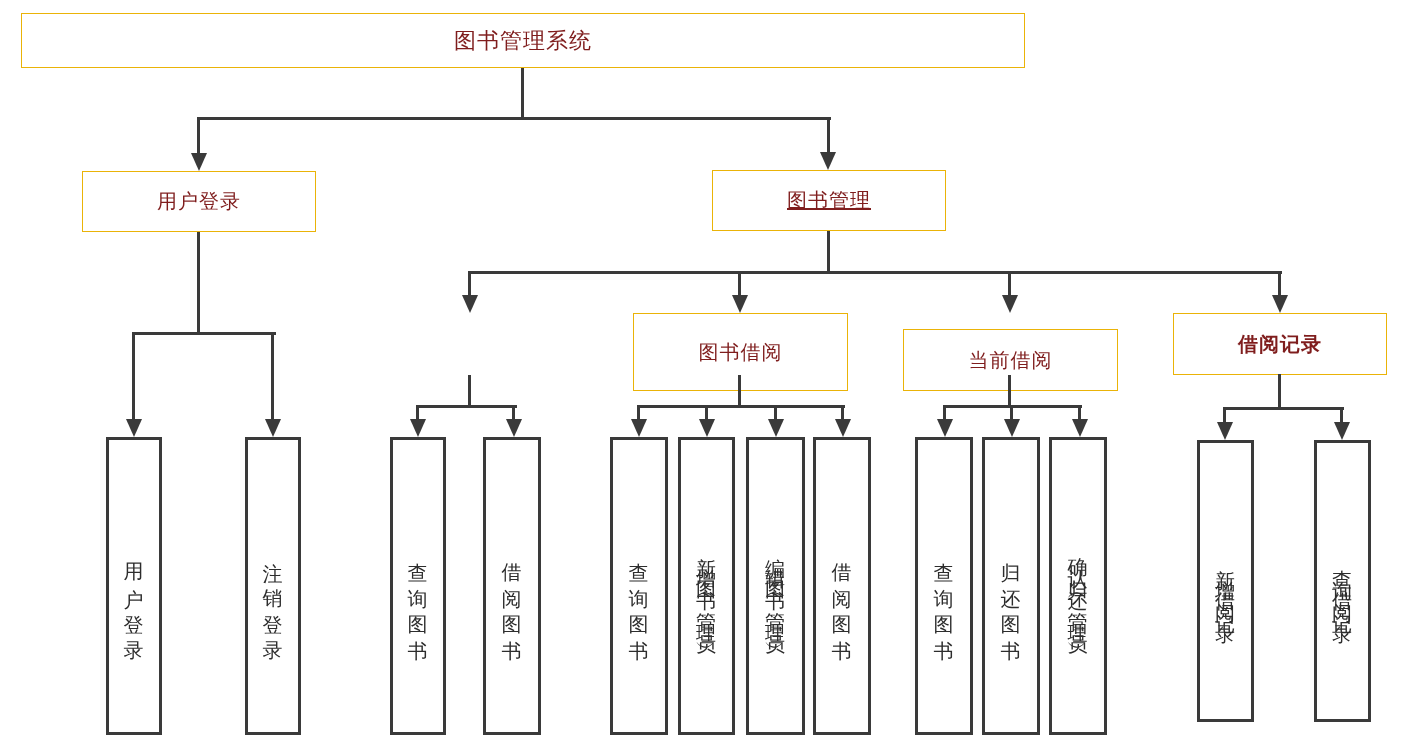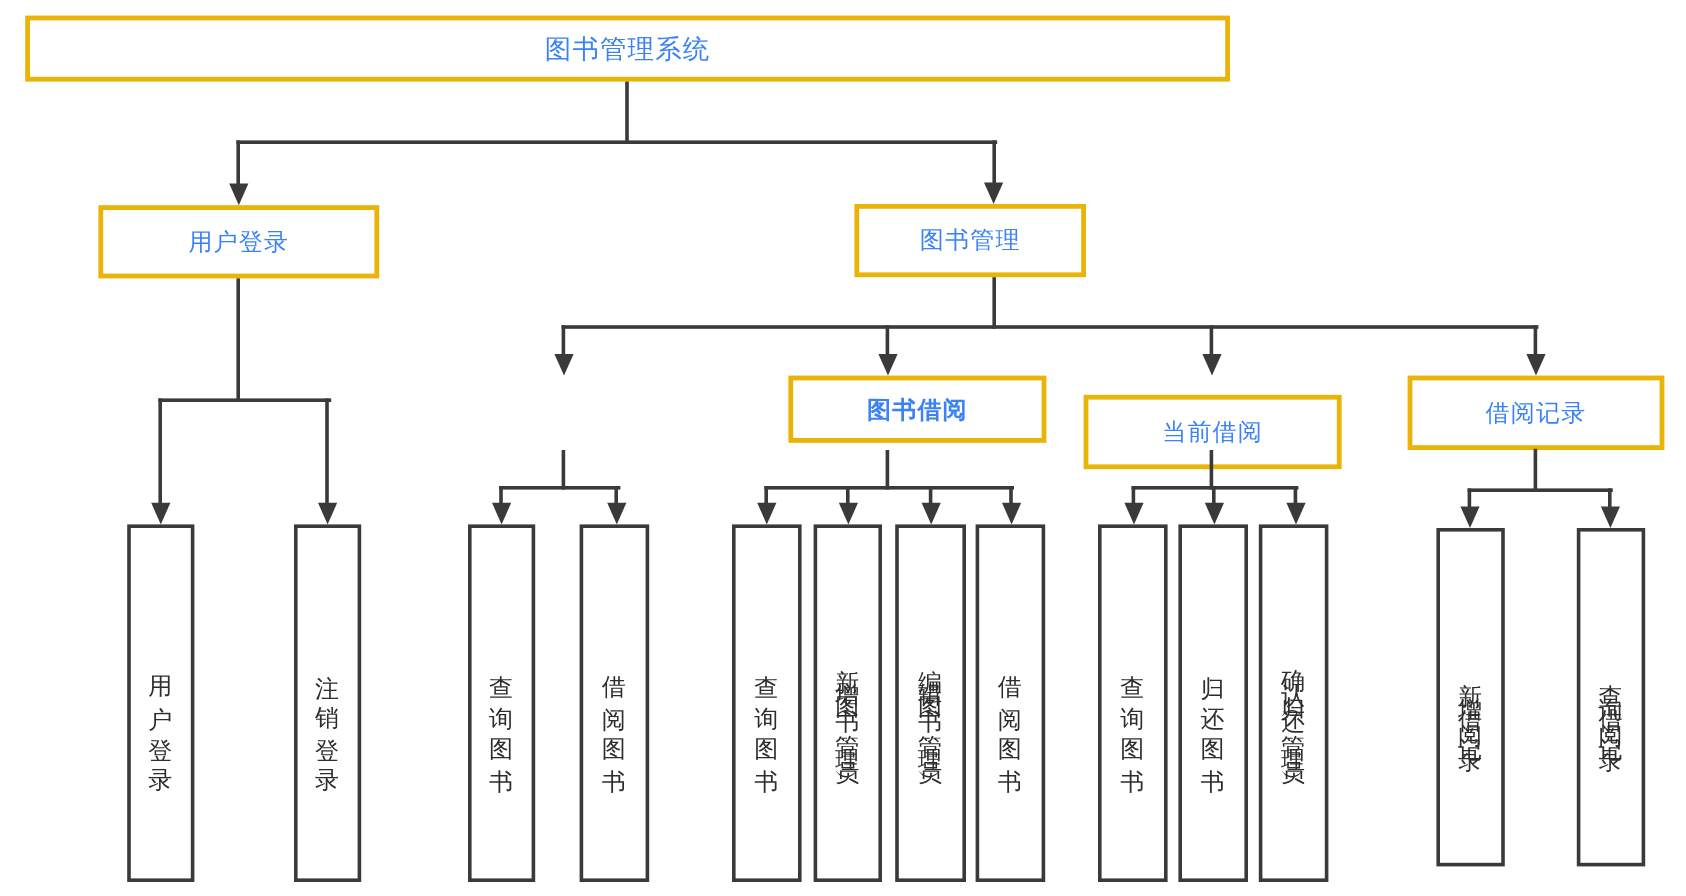--- a/index.html
+++ b/index.html
@@ -2,22 +2,22 @@
 <html><head>
 <meta charset="utf-8">
 <style>
   html,body{margin:0;padding:0;background:#fff;}
   .stage{
     position:relative;width:1405px;height:747px;background:#ffffff;overflow:hidden;
     font-family:"DejaVu Sans","Liberation Sans",sans-serif;
   }
   .hbox{
     position:absolute;box-sizing:border-box;background:#ffffff;
-    border:4px solid #eab308;display:flex;align-items:center;justify-content:center;
-    font-size:20px;color:#3b82f6;letter-spacing:1px;white-space:nowrap;
+    border:1px solid #eab308;display:flex;align-items:center;justify-content:center;
+    font-size:20px;color:#7f1d1d;letter-spacing:1px;white-space:nowrap;
   }
   .root-box{font-size:22px;}
   .vbox{
     position:absolute;box-sizing:border-box;background:#ffffff;
     border:3px solid #3a3a3a;display:flex;align-items:center;justify-content:center;
     font-size:20px;color:#2d2d2d;
   }
   .vbox span{writing-mode:vertical-rl;text-orientation:mixed;line-height:1;}
   .sp26{letter-spacing:26px;padding-top:26px;}
   .sp11{letter-spacing:11px;padding-top:11px;}
@@ -44,21 +44,21 @@
   <div class="ln" style="left:521px;top:68px;width:3px;height:52px;"></div>
   <div class="ln" style="left:197px;top:117px;width:634px;height:3px;"></div>
   <div class="ln" style="left:197px;top:117px;width:3px;height:38px;"></div>
   <div class="ar" style="left:191px;top:153px;"></div>
   <div class="ln" style="left:827px;top:117px;width:3px;height:37px;"></div>
   <div class="ar" style="left:820px;top:152px;"></div>
 
   <div class="hbox" style="left:82px;top:171px;width:234px;height:61px;">
     <span>用户登录</span>
   </div>
-  <div class="hbox" style="left:712px;top:170px;width:193px;height:61px;">
+  <div class="hbox" style="left:712px;top:170px;width:234px;height:61px;text-decoration:underline;">
     <span>图书管理</span>
   </div>
 
   <div class="ln" style="left:197px;top:232px;width:3px;height:102px;"></div>
   <div class="ln" style="left:132px;top:332px;width:144px;height:3px;"></div>
   <div class="ln" style="left:132px;top:332px;width:3px;height:89px;"></div>
   <div class="ar" style="left:126px;top:419px;"></div>
   <div class="ln" style="left:271px;top:332px;width:3px;height:89px;"></div>
   <div class="ar" style="left:265px;top:419px;"></div>
 
@@ -66,27 +66,27 @@
   <div class="ln" style="left:468px;top:271px;width:814px;height:3px;"></div>
   <div class="ln" style="left:468px;top:271px;width:3px;height:26px;"></div>
   <div class="ar" style="left:462px;top:295px;"></div>
   <div class="ln" style="left:738px;top:271px;width:3px;height:26px;"></div>
   <div class="ar" style="left:732px;top:295px;"></div>
   <div class="ln" style="left:1008px;top:271px;width:3px;height:26px;"></div>
   <div class="ar" style="left:1002px;top:295px;"></div>
   <div class="ln" style="left:1278px;top:271px;width:3px;height:26px;"></div>
   <div class="ar" style="left:1272px;top:295px;"></div>
 
-  <div class="hbox" style="left:657px;top:313px;width:215px;height:56px;font-weight:bold;">
+  <div class="hbox" style="left:633px;top:313px;width:215px;height:78px;">
     <span>图书借阅</span>
   </div>
   <div class="hbox" style="left:903px;top:329px;width:215px;height:62px;">
     <span>当前借阅</span>
   </div>
-  <div class="hbox" style="left:1173px;top:313px;width:214px;height:62px;">
+  <div class="hbox" style="left:1173px;top:313px;width:214px;height:62px;font-weight:bold;">
     <span>借阅记录</span>
   </div>
 
   <div class="ln" style="left:468px;top:375px;width:3px;height:33px;"></div>
   <div class="ln" style="left:416px;top:405px;width:101px;height:3px;"></div>
   <div class="ln" style="left:416px;top:405px;width:3px;height:16px;"></div>
   <div class="ar" style="left:410px;top:419px;"></div>
   <div class="ln" style="left:512px;top:405px;width:3px;height:16px;"></div>
   <div class="ar" style="left:506px;top:419px;"></div>
 

